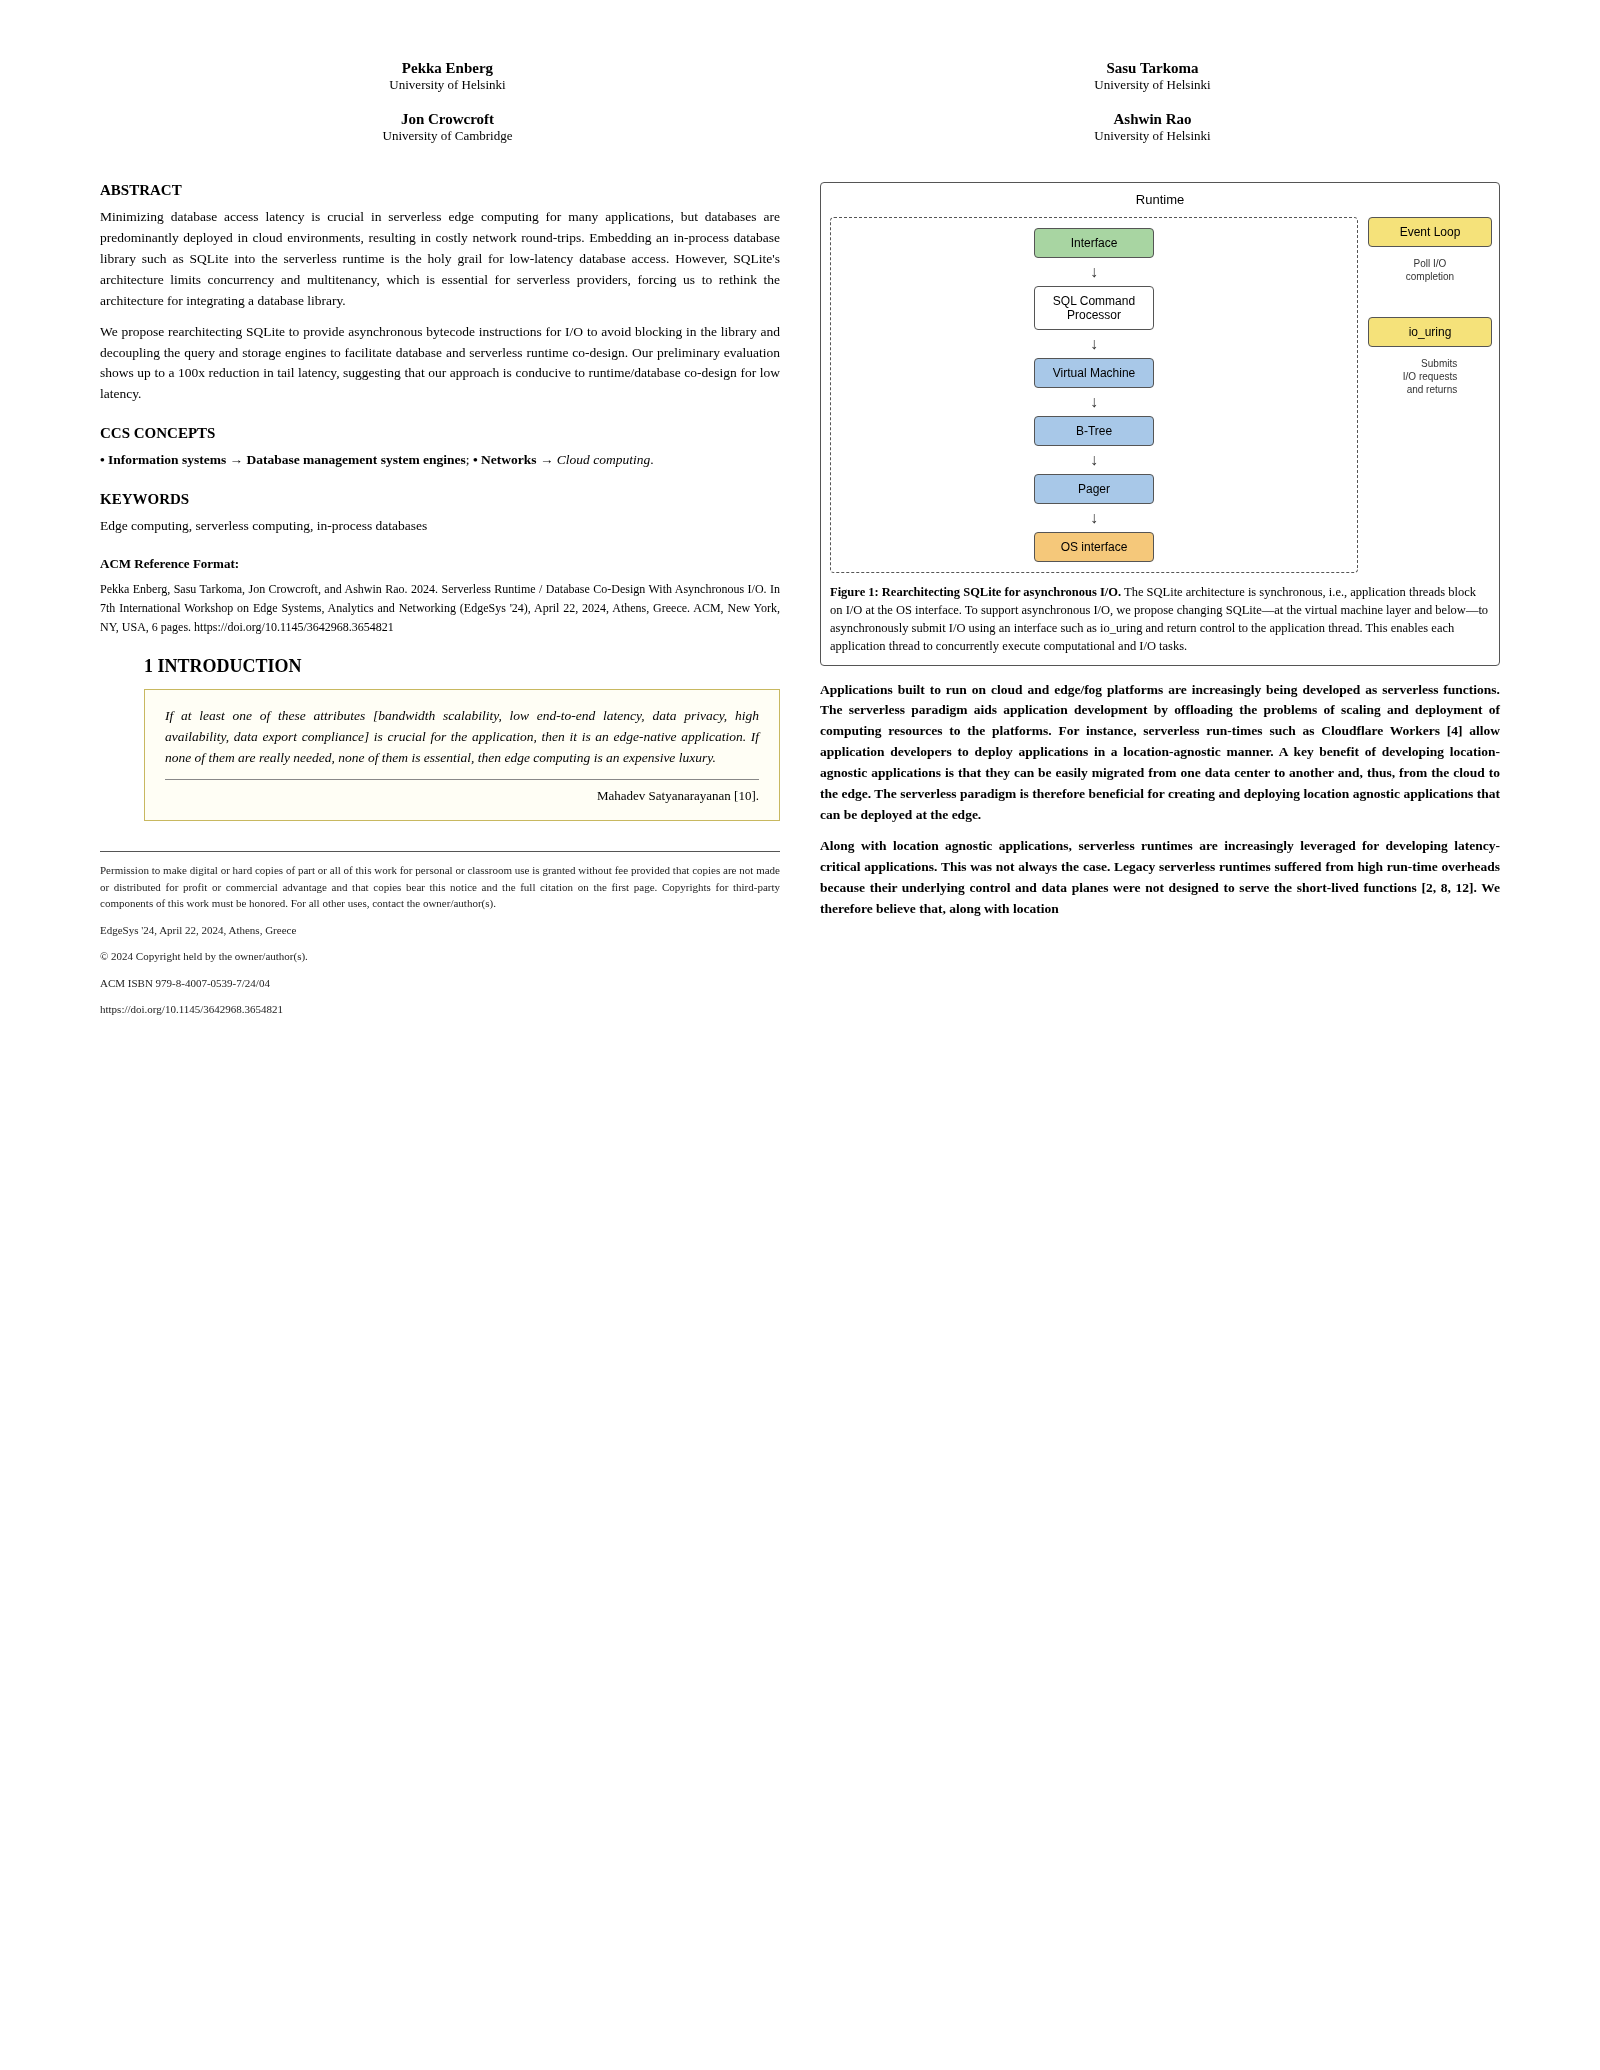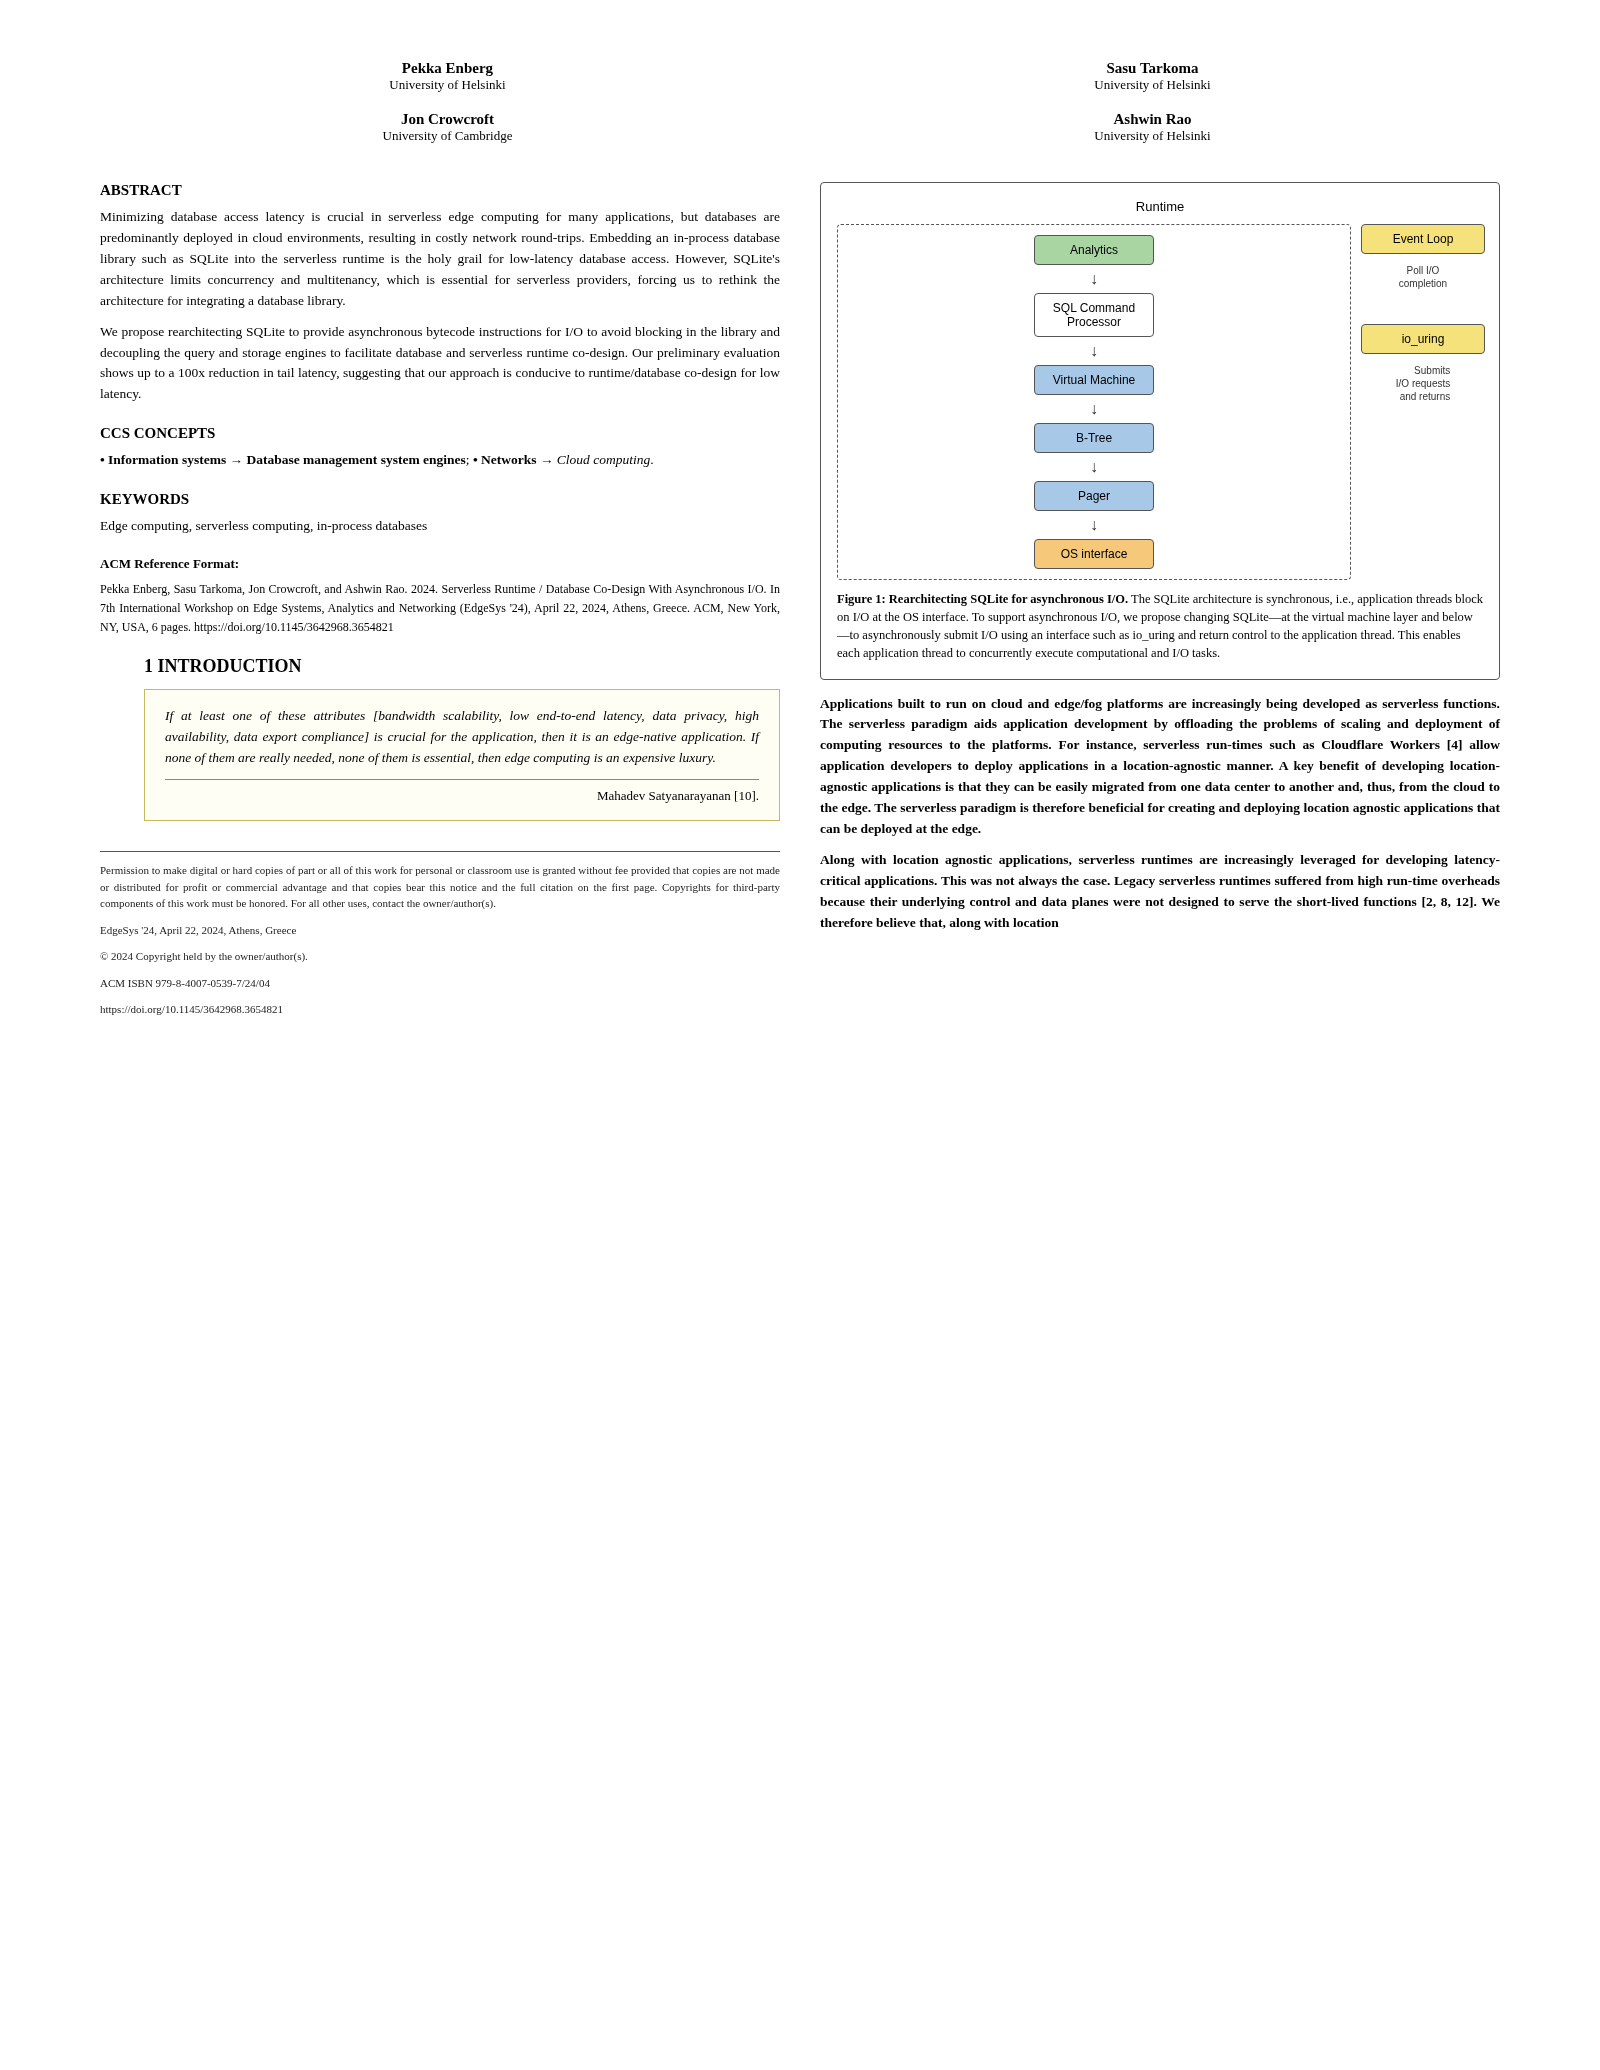--- a/index.html
+++ b/index.html
@@ -59,21 +59,21 @@
       line-height: 1.55;
       margin-bottom: 10px;
       text-align: justify;
     }
     .bold { font-weight: bold; }
     .italic { font-style: italic; }
     
     .figure-box {
       border: 1.5px solid #555;
       border-radius: 4px;
-      padding: 16px;
+      padding: 9px;
       margin-bottom: 14px;
       position: relative;
     }
     .runtime-label {
       text-align: center;
       font-size: 13px;
       margin-bottom: 10px;
       font-family: Arial, sans-serif;
     }
     .fig-inner {
@@ -302,21 +302,21 @@
     <div class="right-col">
 
       <div class="figure-box">
         <div class="runtime-label">Runtime</div>
 
         <div class="fig-inner">
 
           <div class="fig-left">
 
             <div style="display:flex; gap:10px; justify-content:center; width:100%;">
-              <div class="box-green">Analytics</div>
+              <div class="box-green">Interface</div>
             </div>
 
             <div class="arrow-down">↓</div>
 
             <div class="box-white">
               <div>SQL Command<br>Processor</div>
             </div>
 
             <div class="arrow-down">↓</div>
 

